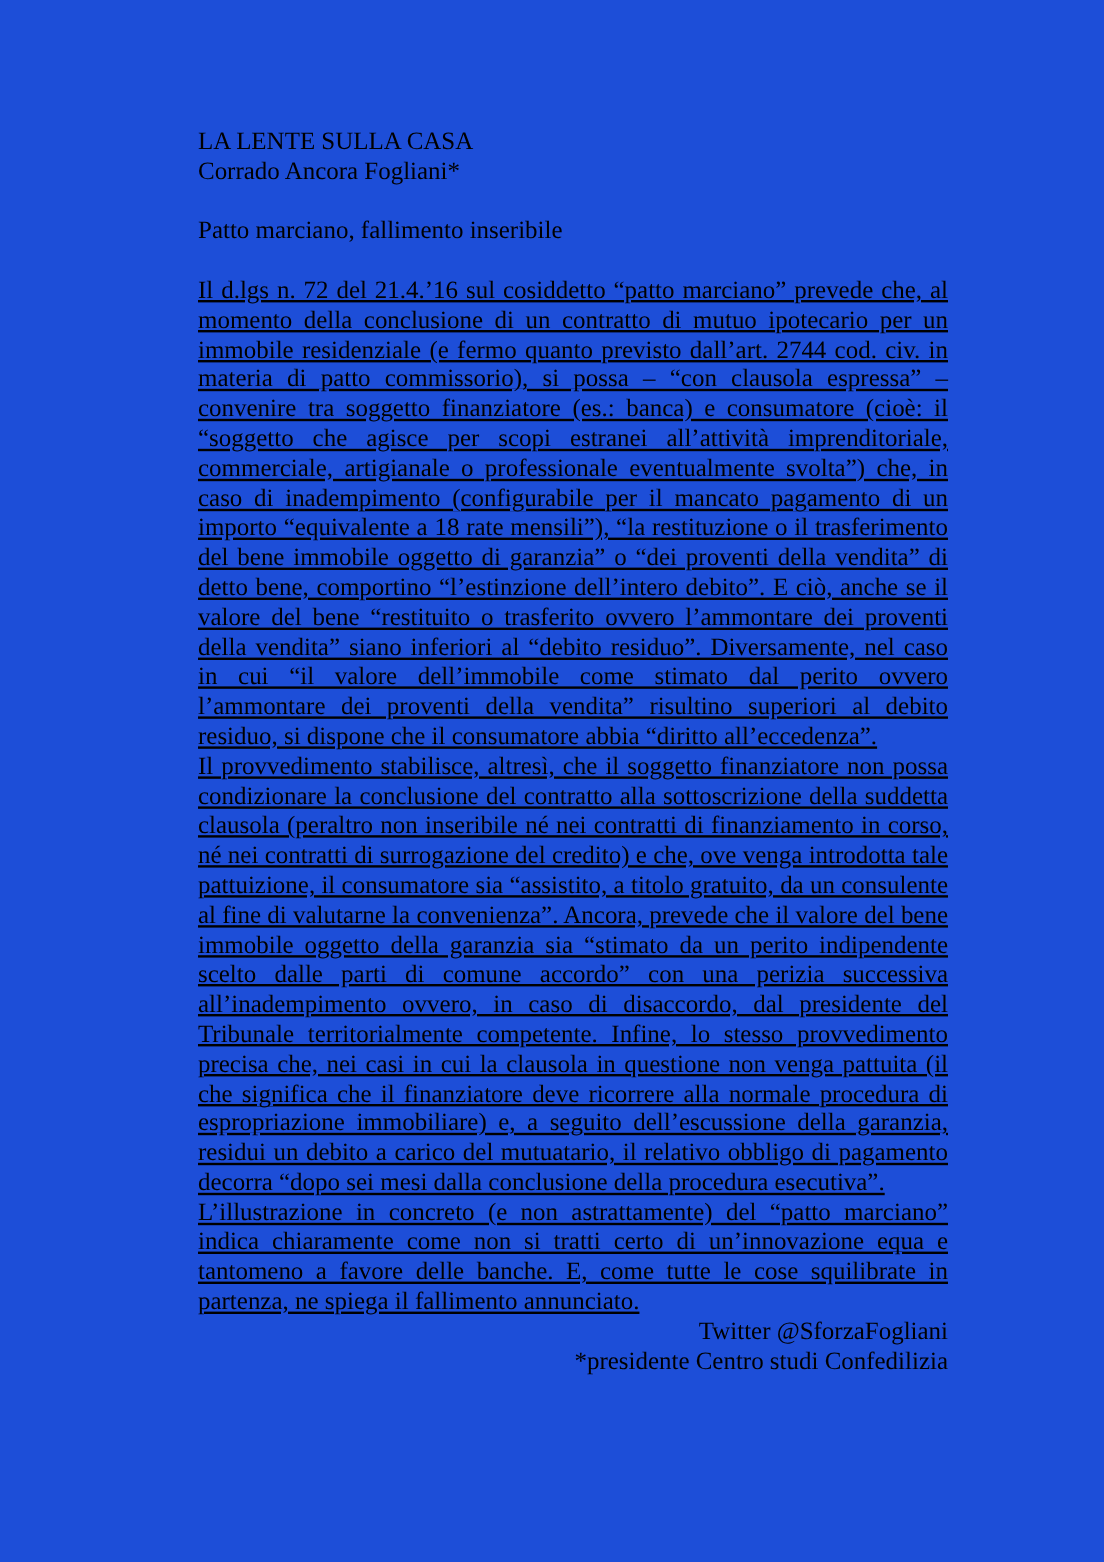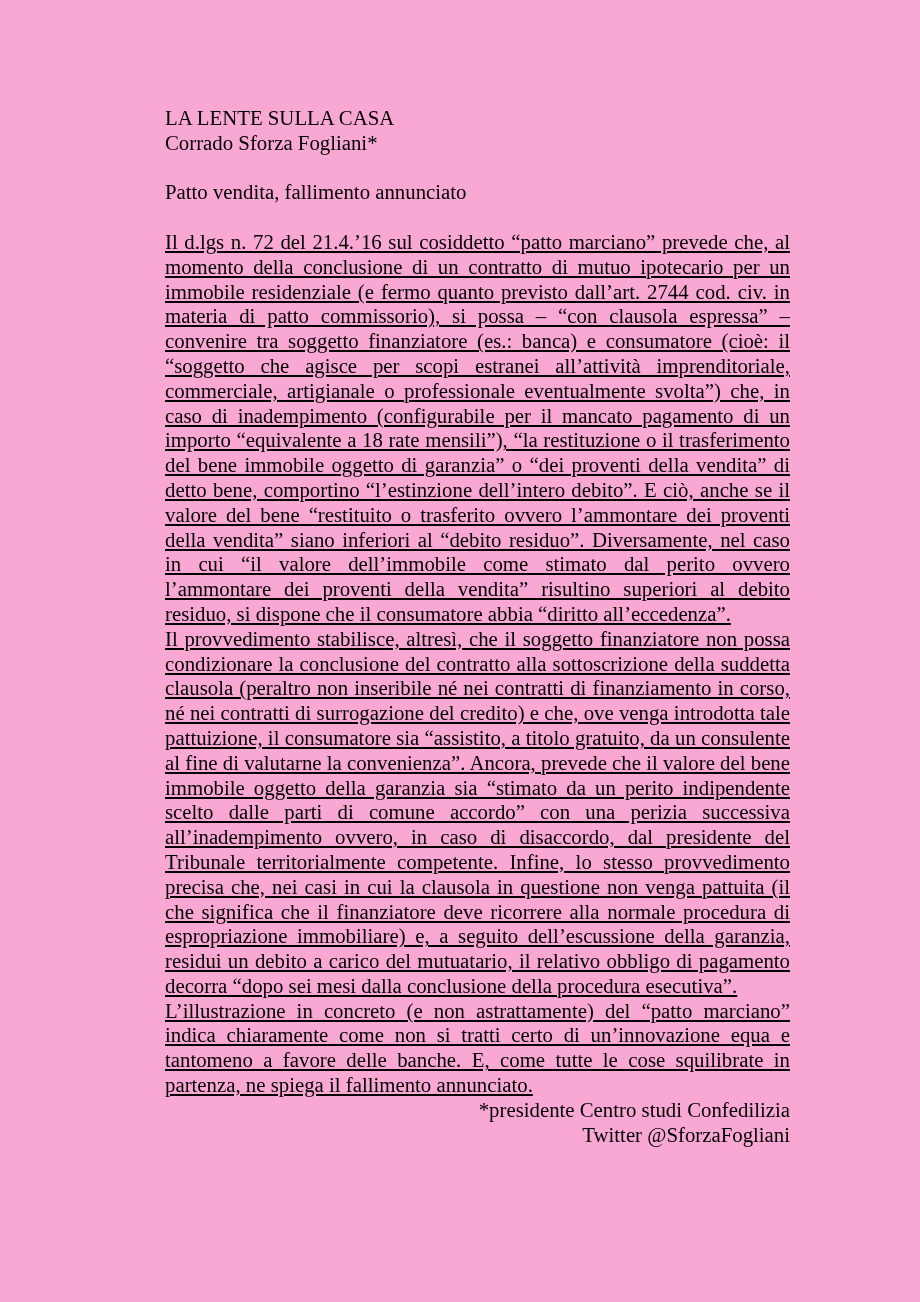--- a/index.html
+++ b/index.html
@@ -4,21 +4,21 @@
 <style>
   html, body {
     margin: 0;
     padding: 0;
     background: #ffffff;
   }
   .page {
     position: relative;
     width: 920px;
     height: 1302px;
-    background: #f9a8d4;
+    background: #1d4ed8;
     overflow: hidden;
     font-family: "Liberation Serif", "DejaVu Serif", serif;
     color: #000000;
   }
   .content {
     position: absolute;
     left: 165px;
     top: 106px;
     width: 625px;
     font-size: 20.8px;
@@ -53,29 +53,29 @@
   }
 </style>
 </head>
 <body>
 
 <div class="page">
   <div class="content">
 
     <div class="doc-title">LA LENTE SULLA CASA</div>
 
-    <div class="doc-author">Corrado Sforza Fogliani*</div>
+    <div class="doc-author">Corrado Ancora Fogliani*</div>
 
-    <div class="doc-subtitle">Patto vendita, fallimento annunciato</div>
+    <div class="doc-subtitle">Patto marciano, fallimento inseribile</div>
 
     <div class="body-block">
       <p>Il d.lgs n. 72 del 21.4.’16 sul cosiddetto “patto marciano” prevede che, al momento della conclusione di un contratto di mutuo ipotecario per un immobile residenziale (e fermo quanto previsto dall’art. 2744 cod. civ. in materia di patto commissorio), si possa – “con clausola espressa” – convenire tra soggetto finanziatore (es.: banca) e consumatore (cioè: il “soggetto che agisce per scopi estranei all’attività imprenditoriale, commerciale, artigianale o professionale eventualmente svolta”) che, in caso di inadempimento (configurabile per il mancato pagamento di un importo “equivalente a 18 rate mensili”), “la restituzione o il trasferimento del bene immobile oggetto di garanzia” o “dei proventi della vendita” di detto bene, comportino “l’estinzione dell’intero debito”. E ciò, anche se il valore del bene “restituito o trasferito ovvero l’ammontare dei proventi della vendita” siano inferiori al “debito residuo”. Diversamente, nel caso in cui “il valore dell’immobile come stimato dal perito ovvero l’ammontare dei proventi della vendita” risultino superiori al debito residuo, si dispone che il consumatore abbia “diritto all’eccedenza”.</p>
       <p>Il provvedimento stabilisce, altresì, che il soggetto finanziatore non possa condizionare la conclusione del contratto alla sottoscrizione della suddetta clausola (peraltro non inseribile né nei contratti di finanziamento in corso, né nei contratti di surrogazione del credito) e che, ove venga introdotta tale pattuizione, il consumatore sia “assistito, a titolo gratuito, da un consulente al fine di valutarne la convenienza”. Ancora, prevede che il valore del bene immobile oggetto della garanzia sia “stimato da un perito indipendente scelto dalle parti di comune accordo” con una perizia successiva all’inadempimento ovvero, in caso di disaccordo, dal presidente del Tribunale territorialmente competente. Infine, lo stesso provvedimento precisa che, nei casi in cui la clausola in questione non venga pattuita (il che significa che il finanziatore deve ricorrere alla normale procedura di espropriazione immobiliare) e, a seguito dell’escussione della garanzia, residui un debito a carico del mutuatario, il relativo obbligo di pagamento decorra “dopo sei mesi dalla conclusione della procedura esecutiva”.</p>
       <p>L’illustrazione in concreto (e non astrattamente) del “patto marciano” indica chiaramente come non si tratti certo di un’innovazione equa e tantomeno a favore delle banche. E, come tutte le cose squilibrate in partenza, ne spiega il fallimento annunciato.</p>
     </div>
 
     <div class="signature">
+      <div>Twitter @SforzaFogliani</div>
       <div>*presidente Centro studi Confedilizia</div>
-      <div>Twitter @SforzaFogliani</div>
     </div>
 
   </div>
 </div>
 
 </body></html>

